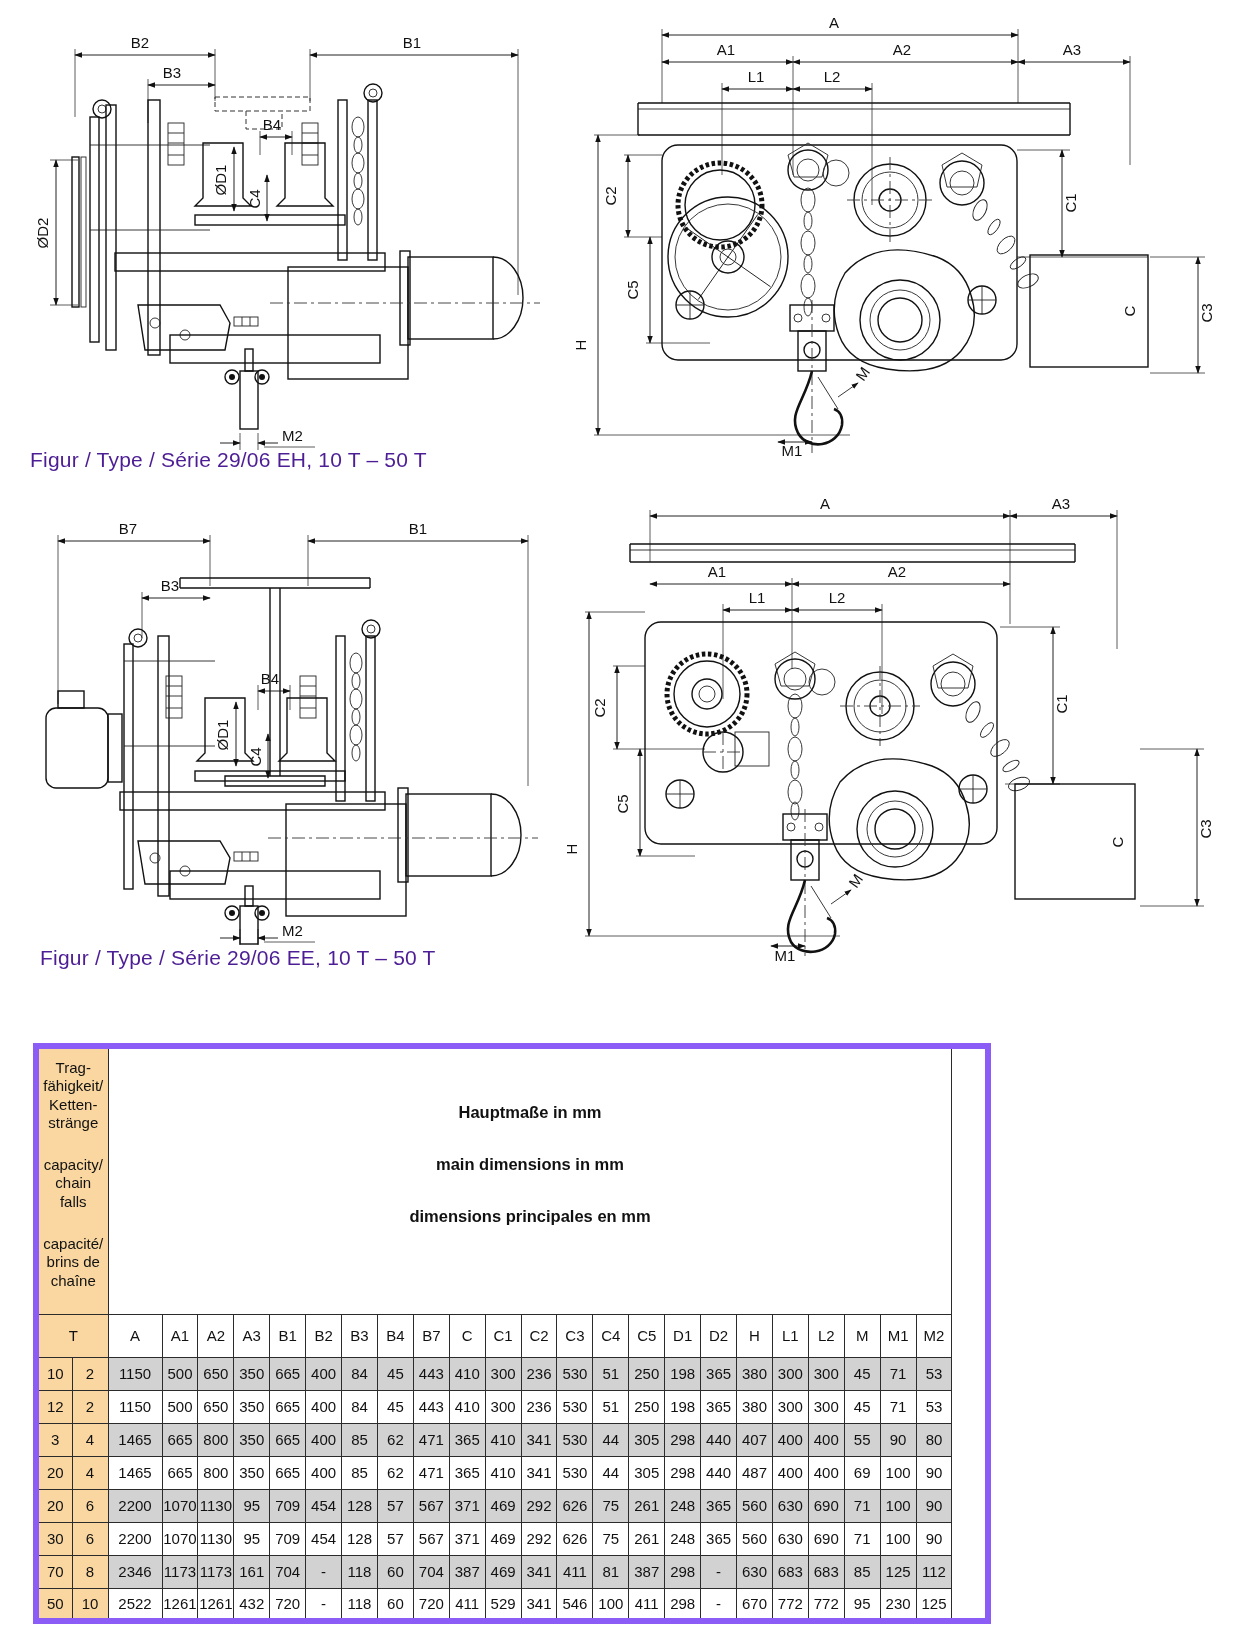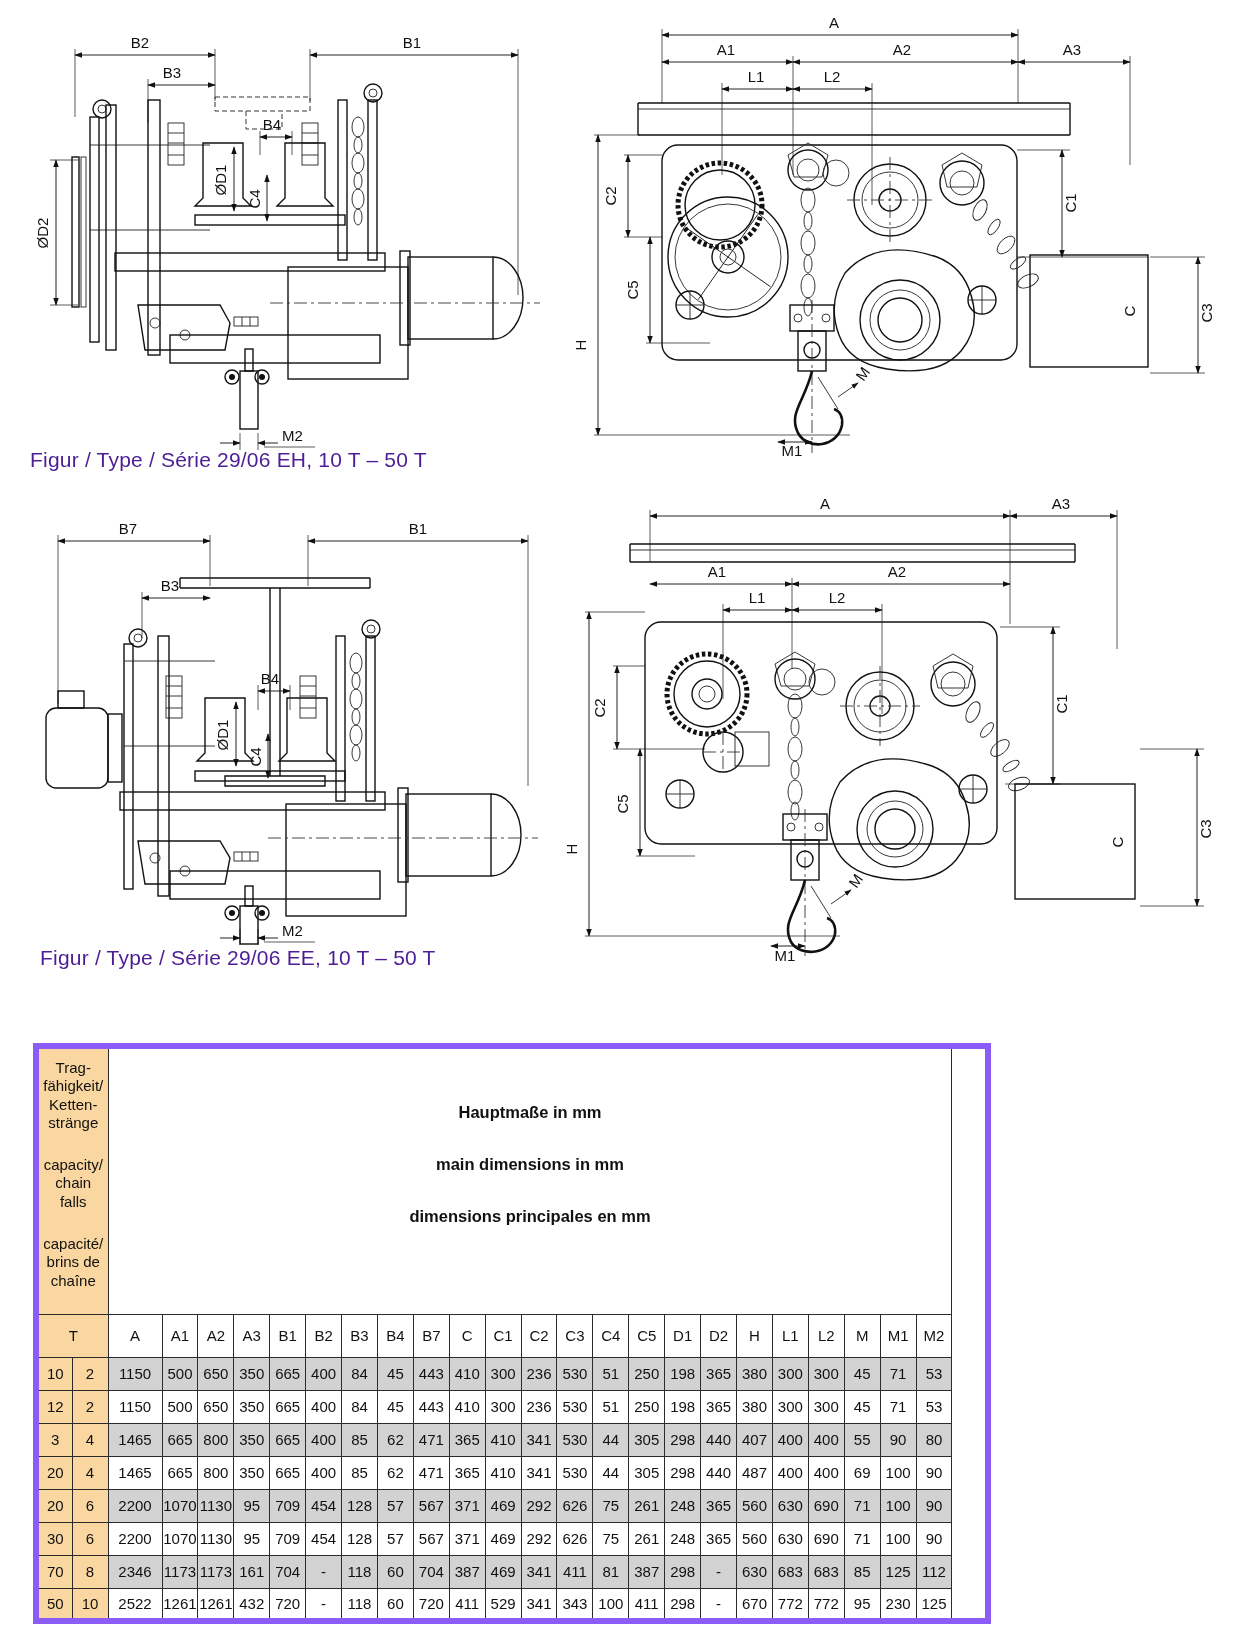--- a/index.html
+++ b/index.html
@@ -739,21 +739,21 @@
         <td>1261</td>
         <td>432</td>
         <td>720</td>
         <td>-</td>
         <td>118</td>
         <td>60</td>
         <td>720</td>
         <td>411</td>
         <td>529</td>
         <td>341</td>
-        <td>343</td>
+        <td>546</td>
         <td>100</td>
         <td>411</td>
         <td>298</td>
         <td>-</td>
         <td>670</td>
         <td>772</td>
         <td>772</td>
         <td>95</td>
         <td>230</td>
         <td>125</td>

